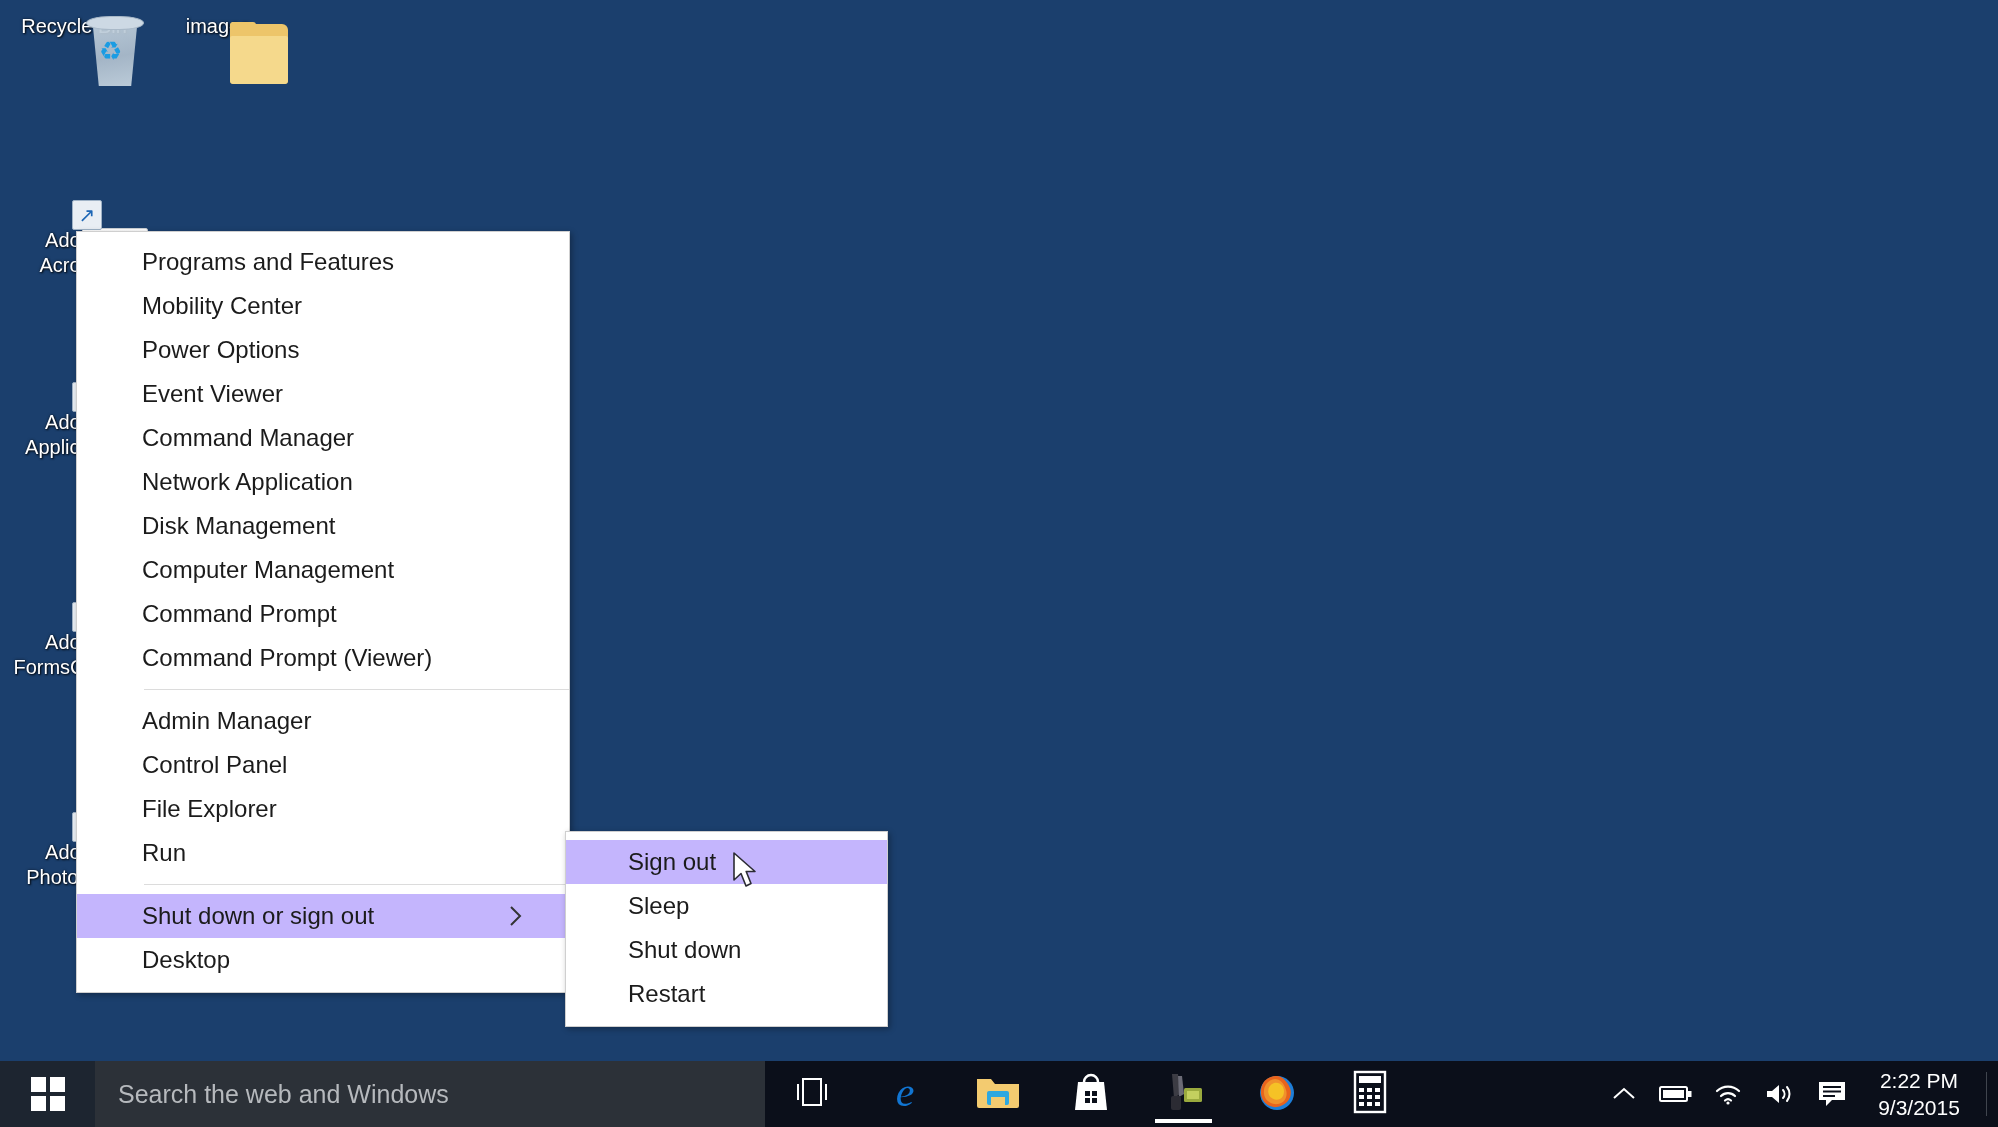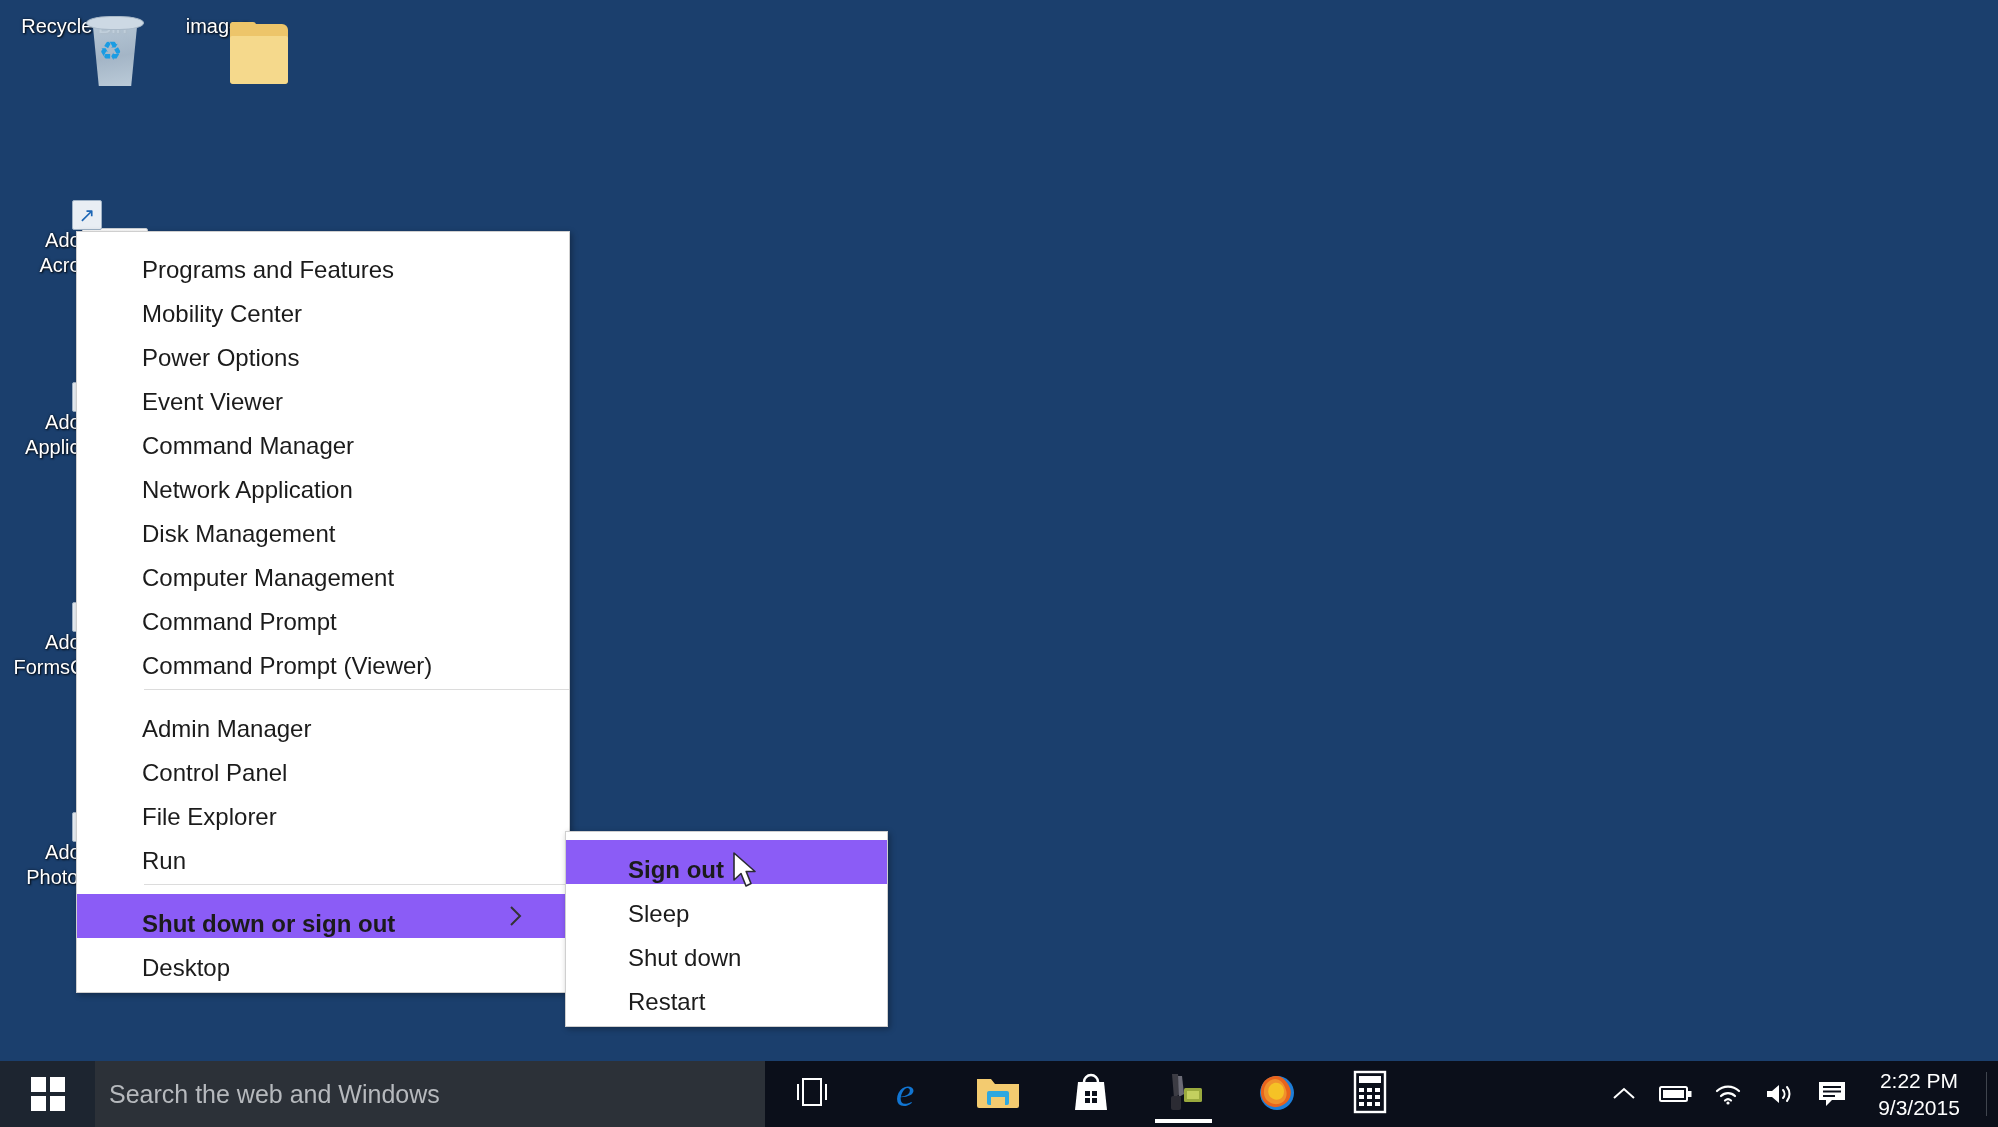--- a/index.html
+++ b/index.html
@@ -159,28 +159,28 @@
     width: 494px;
     background: #ffffff;
     border: 1px solid #cfcfcf;
     box-shadow: 2px 2px 6px rgba(0,0,0,.32);
     padding: 8px 0 10px 0;
     z-index: 40;
   }
   .mi {
     position: relative;
     height: 44px;
-    display: flex; align-items: flex-end;
+    display: flex; align-items: center;
     padding-left: 65px; padding-right: 14px;
     font-size: 24px;
     color: #1b1b1b;
     white-space: nowrap;
     cursor: default;
   }
-  .mi.hl { background: #8b5cf6; font-weight: bold; }
+  .mi.hl { background: #c4b5fd; }
   .mi .chev {
     position:absolute; right: 46px; top: 50%;
     transform: translateY(-50%);
     width: 14px; height: 22px;
   }
   .sep {
     height: 1px;
     background: #dcdcdc;
     margin: 9px 0 9px 67px;
   }
@@ -228,21 +228,21 @@
     grid-template-columns: 1fr 1fr;
     grid-template-rows: 1fr 1fr;
     gap: 4px;
   }
   .win-logo i { background: #ffffff; display:block; }
 
   #search-box {
     width: 670px;
     background: #2c3138;
     display: flex; align-items: center;
-    padding-left: 14px;
+    padding-left: 23px;
     color: #b6b9bd;
     font-size: 25px;
     cursor: text;
   }
 
   #tb-apps {
     display: flex; align-items: stretch;
   }
   .tb-app {
     position: relative;

